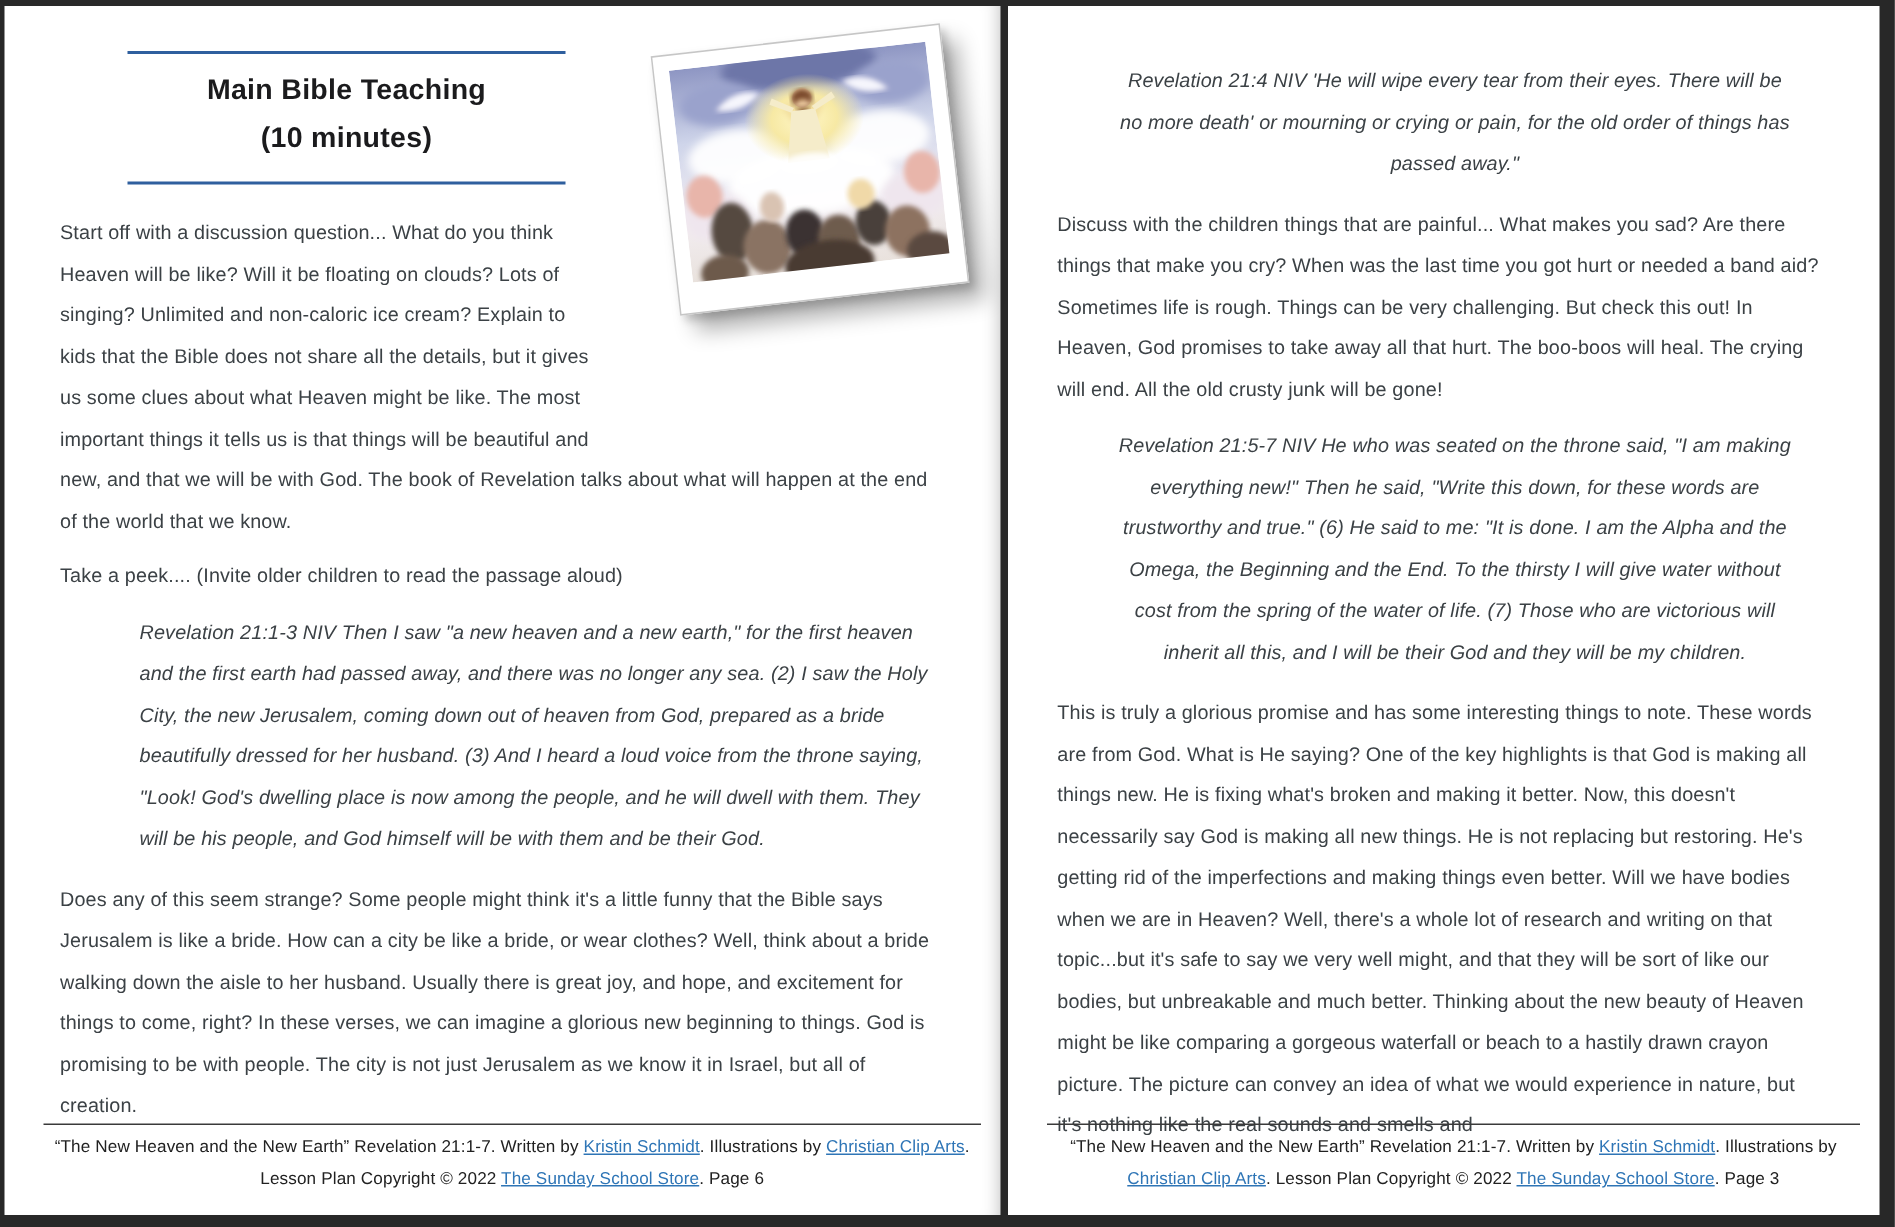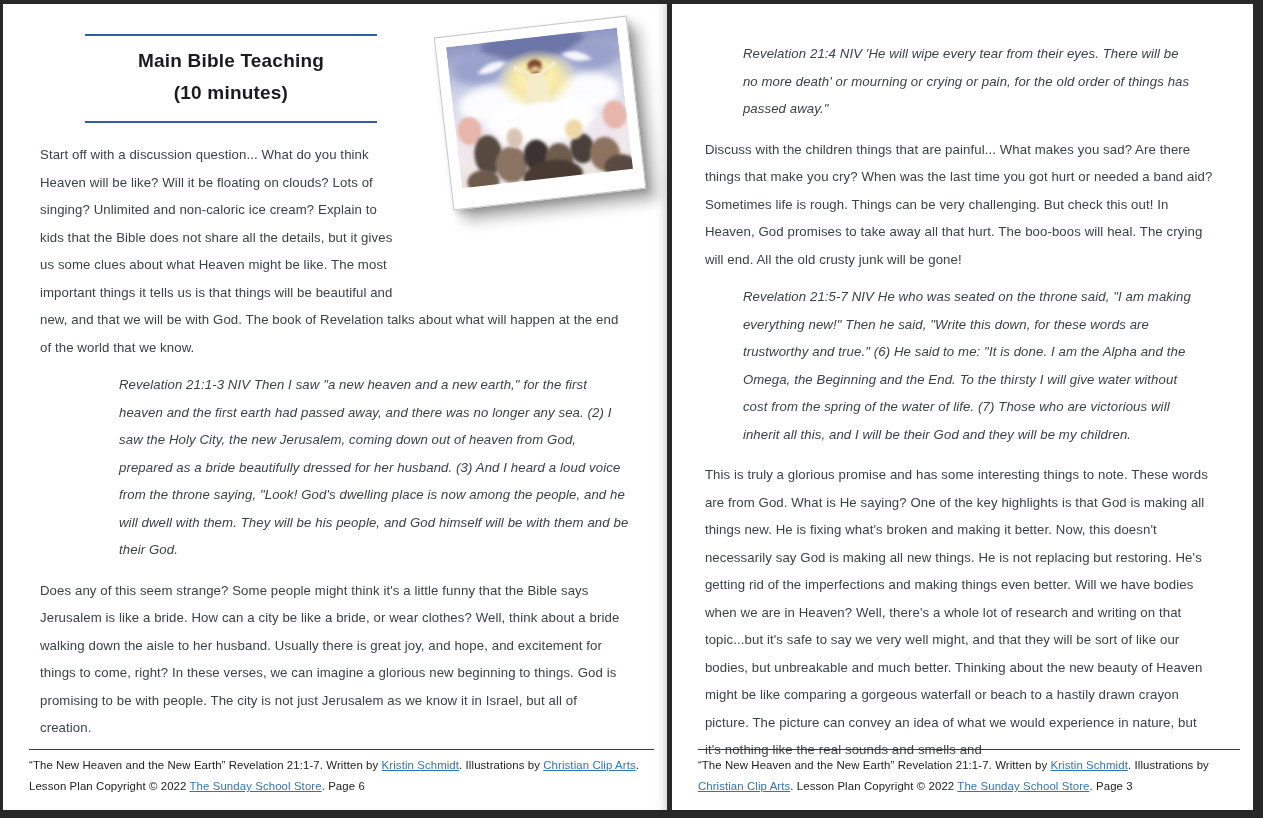--- a/index.html
+++ b/index.html
@@ -53,42 +53,43 @@
     line-height:27.5px;
     letter-spacing:.1px;
   }
   .quote{
     font-style:italic;
     margin:10px 0 13px;
     font-size:13.2px;
     line-height:27.5px;
     letter-spacing:.1px;
   }
-  .quote-left{margin-left:79px;margin-right:-6px;}
-  .quote-right{margin-left:38px;margin-right:18px;}
+  .quote-left{margin-left:53px;margin-right:-6px;}
+  .quote-right{margin-left:38px;margin-right:18px;text-align:center;}
   .clearfix::after{content:"";display:block;clear:both;}
   .img-spacer{float:right;width:230px;height:162px;}
   
   .polaroid{
     position:absolute;
     top:22px;right:30px;
     width:172px;
     background:#fff;
     border:1px solid #c6c6c6;
     padding:10px 10px 20px;
     transform:rotate(-6.5deg);
     box-shadow:10px 12px 14px rgba(0,0,0,0.30), 3px 4px 6px rgba(0,0,0,0.18);
   }
   .polaroid svg{display:block;width:100%;height:142px;}
   
   .footer{
     position:absolute;
     left:26px;right:13px;bottom:13px;
     border-top:1px solid #3a3a3a;
     padding-top:5px;
+    text-align:center;
     font-size:11.4px;
     line-height:21px;
     color:#212121;
     letter-spacing:.1px;
   }
   .footer a{color:#2e75b6;text-decoration:underline;cursor:pointer;}
 </style>
 </head>
 <body>
 
@@ -161,20 +162,21 @@
     <div class="title-block">
       <h1>
         <span>Main Bible Teaching</span><br>
         <span>(10 minutes)</span>
       </h1>
     </div>
 
     <div class="body-text clearfix" style="margin-top:18px;">
       <div class="img-spacer"></div>
       <p>Start off with a discussion question... What do you think Heaven will be like? Will it be floating on clouds? Lots of singing? Unlimited and non-caloric ice cream? Explain to kids that the Bible does not share all the details, but it gives us some clues about what Heaven might be like. The most important things it tells us is that things will be beautiful and new, and that we will be with God. The book of Revelation talks about what will happen at the end of the world that we know.</p>
+      <p>Take a peek.... (Invite older children to read the passage aloud)</p>
       <div class="quote quote-left">Revelation 21:1-3 NIV  Then I saw "a new heaven and a new earth," for the first heaven and the first earth had passed away, and there was no longer any sea.  (2)  I saw the Holy City, the new Jerusalem, coming down out of heaven from God, prepared as a bride beautifully dressed for her husband.  (3)  And I heard a loud voice from the throne saying, "Look! God's dwelling place is now among the people, and he will dwell with them. They will be his people, and God himself will be with them and be their God.</div>
       <p>Does any of this seem strange? Some people might think it's a little funny that the Bible says Jerusalem is like a bride. How can a city be like a bride, or wear clothes? Well, think about a bride walking down the aisle to her husband. Usually there is great joy, and hope, and excitement for things to come, right? In these verses, we can imagine a glorious new beginning to things. God is promising to be with people. The city is not just Jerusalem as we know it in Israel, but all of creation.</p>
     </div>
 
     <div class="footer">
       <span>“The New Heaven and the New Earth” Revelation 21:1-7. Written by </span><a>Kristin Schmidt</a><span>. Illustrations by </span><a>Christian Clip Arts</a><span>. Lesson Plan Copyright © 2022 </span><a>The Sunday School Store</a><span>. Page 6</span>
     </div>
   </div>
 
   <div class="page page-right">

